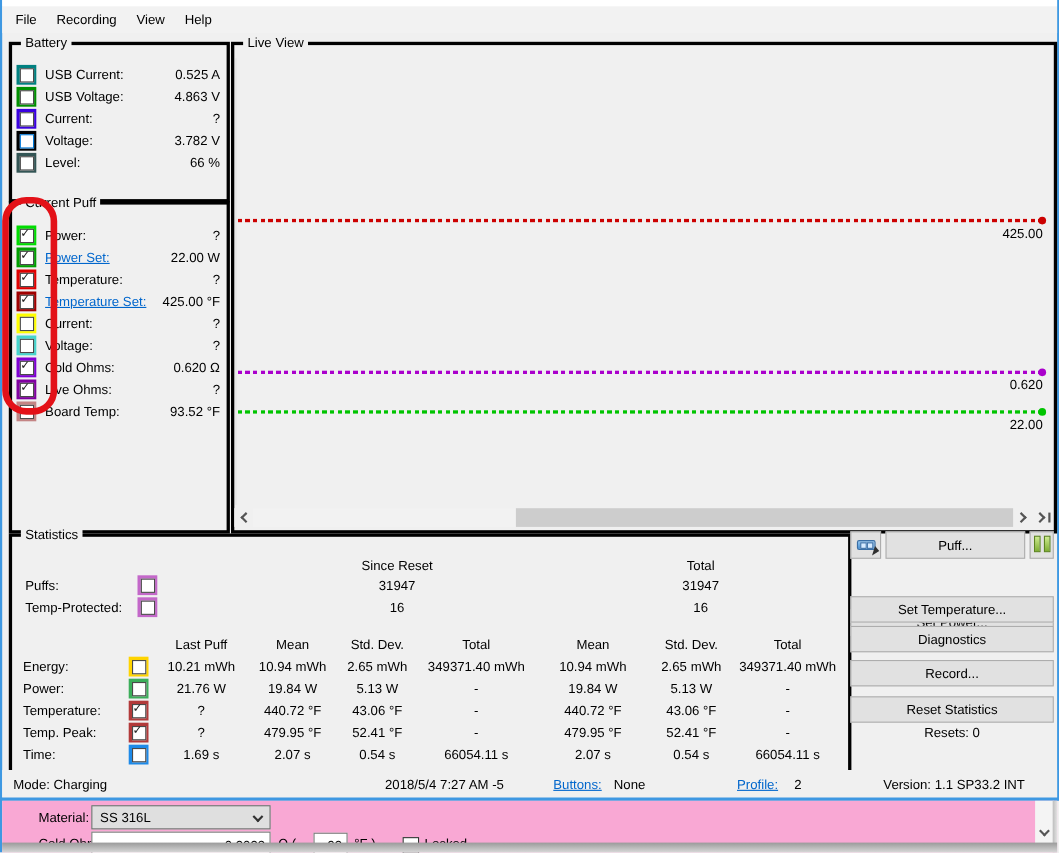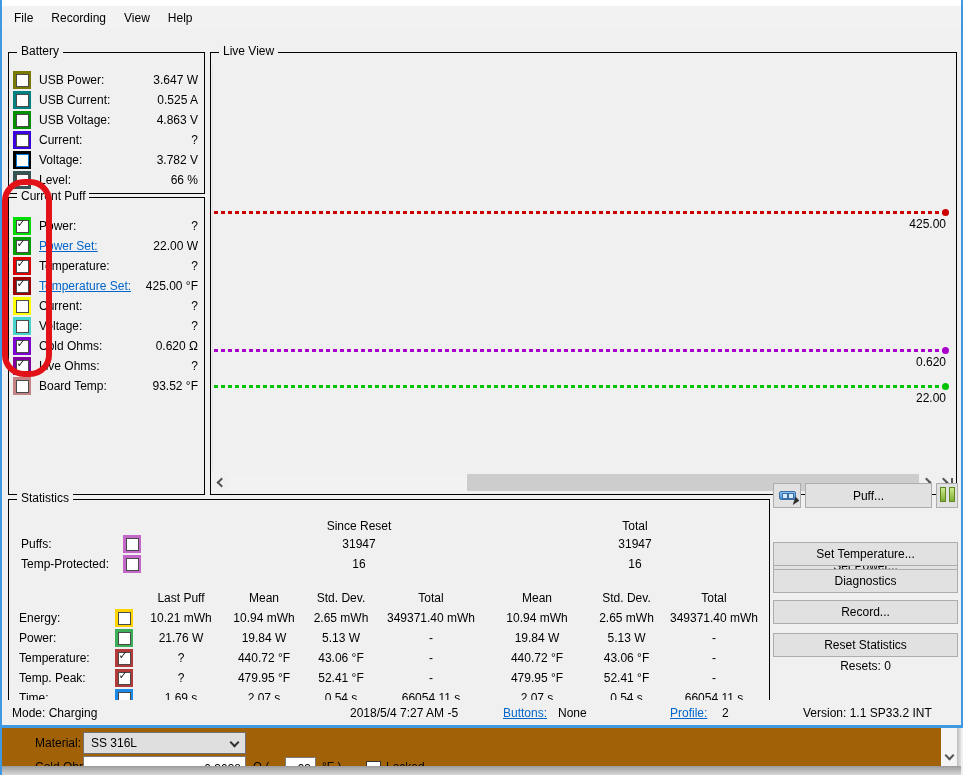--- a/index.html
+++ b/index.html
@@ -8,21 +8,21 @@
        font-size:12px;color:#000;}
   .abs{position:absolute;}
   
   .win-border-left{left:0;top:0;width:2px;height:775px;background:#3e98e2;}
   .win-border-right{right:0;top:0;width:2px;height:727px;background:#3e98e2;}
   .top-strip{left:2px;top:0;right:2px;height:6px;background:#fff;}
   .menubar{left:2px;top:6px;right:2px;height:24px;background:#f2f2f2;
            display:flex;align-items:center;padding-left:3px;}
   .menu-item{padding:0 9px;height:24px;display:flex;align-items:center;cursor:default;}
   
-  .group{position:absolute;border:1px solid #000000;margin-top:14px;}
+  .group{position:absolute;border:3px solid #000000;}
   .gtitle{position:absolute;top:-9px;left:8px;background:#f0f0f0;padding:0 4px;white-space:nowrap;}
   
   .srow{display:flex;align-items:center;height:20px;padding:0 6px 0 4px;}
   .cbox{width:18px;height:18px;flex:0 0 18px;display:flex;align-items:center;justify-content:center;}
   .cbin{width:11px;height:11px;background:#fff;border:1px solid #4a4a4a;position:relative;display:block;}
   .cbin.foc{border-color:#0078d7;}
   .ck{position:absolute;left:0;top:-4px;font-size:11px;color:#222;}
   .lbl{margin-left:8px;white-space:nowrap;}
   .lnk{color:#0066cc;text-decoration:underline;}
   .val{margin-left:auto;white-space:nowrap;}
@@ -66,21 +66,21 @@
   .cursor-arrow{position:absolute;right:-4px;bottom:-7px;width:0;height:0;
       border-left:5px solid #303030;border-top:3px solid transparent;
       border-bottom:6px solid transparent;transform:rotate(18deg);}
   .pause-bar{width:4px;height:13px;background:linear-gradient(#cdeb8f,#7fae34);
              border:1px solid #5d8520;margin:0 1.5px;display:inline-block;}
   
   .statusbar{left:2px;top:700px;right:2px;height:25px;background:#f0f0f0;}
   .statusbar span{position:absolute;top:6px;white-space:nowrap;}
   .blue-divider{left:0;top:725px;right:0;height:3px;background:#3e98e2;}
   
-  .bottom-panel{left:2px;top:728px;right:2px;bottom:0;background:#a16207;}
+  .bottom-panel{left:2px;top:728px;right:2px;bottom:0;background:#f9a8d4;}
   .combo{position:absolute;background:#dfdfdf;border:1px solid #707070;display:flex;
          align-items:center;padding:0 7px;box-sizing:border-box;}
   .combo .chv{margin-left:auto;border-color:#333;}
   .tin{position:absolute;background:#fff;border:1px solid #7a7a7a;font-family:inherit;
        font-size:12px;text-align:right;padding:0 4px;box-sizing:border-box;}
   .plain-cb{position:absolute;width:13px;height:13px;background:#fff;border:1px solid #333;}
   .vgutter{position:absolute;right:3px;top:0;width:17px;bottom:8px;background:#f4f4f4;
            display:flex;align-items:flex-end;justify-content:center;padding-bottom:6px;box-sizing:border-box;}
   .bshadow{position:absolute;left:0;right:0;bottom:0;height:9px;
            background:linear-gradient(#9a9a9a,#d8d8d8);}
@@ -98,27 +98,20 @@
     <span class="menu-item">File</span>
     <span class="menu-item">Recording</span>
     <span class="menu-item">View</span>
     <span class="menu-item">Help</span>
   </div>
 
 <div class="group" style="left:8px;top:38px;width:195px;height:140px;">
   <span class="gtitle">Battery</span>
   <div id="battery-rows" style="padding-top:17px;">
       <div class="srow">
-        <span class="cbox" style="background-color: rgb(122, 122, 0);">
-          <span class="cbin"></span>
-        </span>
-        <span class="lbl">USB Power:</span>
-        <span class="val">3.647 W</span>
-      </div>
-      <div class="srow">
         <span class="cbox" style="background-color: rgb(0, 128, 128);">
           <span class="cbin"></span>
         </span>
         <span class="lbl">USB Current:</span>
         <span class="val">0.525 A</span>
       </div>
       <div class="srow">
         <span class="cbox" style="background-color: rgb(0, 144, 0);">
           <span class="cbin"></span>
         </span>

